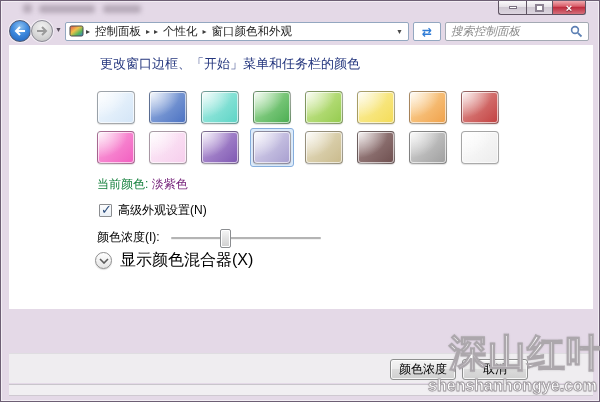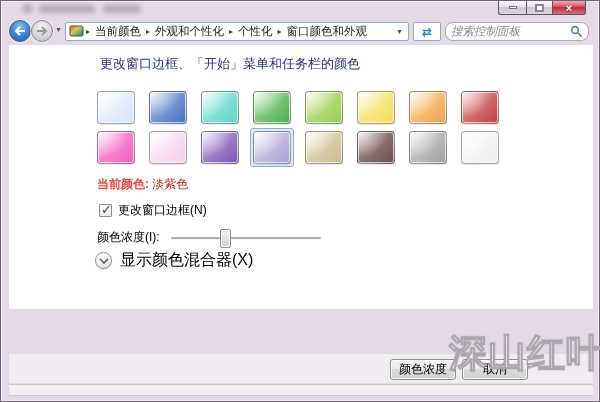--- a/index.html
+++ b/index.html
@@ -40,37 +40,37 @@
   .crumbwrap { display:flex; align-items:center; white-space:nowrap; overflow:hidden; flex:1; }
   .crumb-item { font-size:11.5px; color:#1c1c1c; padding:0 3px; cursor:default; }
   .crumb-sep { font-size:8px; color:#3c3c3c; padding:0 2px; }
   .addr-caret { font-size:7px; color:#4a4a4a; padding:0 2px; }
 
   .refreshbtn { position:absolute; left:412px; top:5px; width:28px; height:19px; background:#fff;
                 border:1px solid #93a7c0; border-radius:2px; display:flex; align-items:center; justify-content:center;
                 color:#2f7cd6; font-size:12px; font-weight:bold; }
 
   .searchbox { position:absolute; left:444px; top:5px; width:144px; height:19px; background:#fff;
-               border:1px solid #a3a9b3; border-radius:8px; display:flex; align-items:center; padding:0 5px;gap:43px; }
+               border:1px solid #a3a9b3; border-radius:2px; display:flex; align-items:center; padding:0 5px;gap:43px; }
   .search-ph { flex:1; font-size:11.5px; font-style:italic; color:#8a8a8a; }
 
   
   .content { position:absolute; left:8px; top:44px; width:584px; height:264px; background:#fff; }
   .heading { position:absolute; left:91px; top:10px; font-size:13px; color:#24367e; }
 
   .swatchgrid { position:absolute; left:85px; top:43px; display:grid;
                 grid-template-columns:repeat(8,44px); grid-auto-rows:39px; column-gap:8px; row-gap:1px; }
   .swatch-cell { width:44px; height:39px; display:flex; align-items:center; justify-content:center; border:1px solid transparent; border-radius:3px; }
   .swatch-cell.selected { background:#ddebfa; border-color:#86aedd; }
   .swatch { width:38px; height:33px; border-radius:4px; border:1px solid rgba(90,90,90,.5);
             box-shadow: inset 0 0 0 1px rgba(255,255,255,.65), 0 1px 1px rgba(0,0,0,.12); }
 
   .curcolor { position:absolute; left:88px; top:131px; font-size:12px; }
-  .curcolor .lbl { font-weight:bold; color:#ef4444; }
-  .curcolor .val { color:#b91c1c; }
+  .curcolor .lbl { font-weight:normal; color:#15803d; }
+  .curcolor .val { color:#701a75; }
 
   .chkrow { position:absolute; left:90px; top:157px; display:flex; align-items:center; }
   .checkbox { width:13px; height:13px; background:linear-gradient(#fefefe,#e8eef5); border:1px solid #8b8d90; border-radius:1px;
               position:relative; }
   .checkbox .tick { position:absolute; left:1px; top:-3px; color:#2a4c7c; font-size:13px; font-weight:bold; }
   .chkrow label { margin-left:6px; font-size:12px; color:#000; }
 
   .intensityrow { position:absolute; left:88px; top:182px; height:20px; }
   .intensityrow .lbl { font-size:12px; color:#000; }
   .slider { position:absolute; left:74px; top:7px; width:150px; height:20px; }
@@ -145,23 +145,22 @@
           <stop offset="0" stop-color="#e0524e"></stop>
               <stop offset="0.4" stop-color="#f2c14a"></stop>
           <stop offset="0.7" stop-color="#58b85c"></stop>
               <stop offset="1" stop-color="#3a7bd5"></stop>
         </linearGradient>
           </defs>
         <rect x="1" y="1" width="13" height="10" rx="1.5" fill="url(#pg)" stroke="#4a4a4a" stroke-width="1"></rect>
       </svg>
       <span class="crumbwrap">
           <span class="crumb-sep">▸</span>
-          <span class="crumb-item">当前颜色</span>
-          <span class="crumb-sep">▸</span>
-          <span class="crumb-item">外观和个性化</span>
+          <span class="crumb-item">控制面板</span>
+          <span class="crumb-sep">▸</span>
           <span class="crumb-sep">▸</span>
           <span class="crumb-item">个性化</span>
           <span class="crumb-sep">▸</span>
           <span class="crumb-item">窗口颜色和外观</span>
         </span>
       <span class="addr-caret">▼</span>
     </div>
 
     <div class="refreshbtn">
         <span>⇄</span>
@@ -232,21 +231,21 @@
 
     <div class="curcolor">
       <span class="lbl">当前颜色:</span>
       <span class="val">淡紫色</span>
     </div>
 
     <div class="chkrow">
       <div class="checkbox">
         <span class="tick">✓</span>
       </div>
-      <label>更改窗口边框(N)</label>
+      <label>高级外观设置(N)</label>
     </div>
 
     <div class="intensityrow">
       <span class="lbl">颜色浓度(I):</span>
       <div class="slider">
         <div class="track"></div>
         <div class="thumb" id="slider-thumb" style="left: calc(36% - 5px);"></div>
       </div>
     </div>
 
@@ -261,14 +260,15 @@
 
   </div>
 
   <div class="footer">
     <div class="btn save">颜色浓度</div>
     <div class="btn cancel">取消</div>
   </div>
   <div class="statusstrip"></div>
 
   <div class="wm wm-cn">深山红叶</div>
+  <div class="wm wm-url">shenshanhongye.com</div>
 
 </div>
 
 </body></html>

